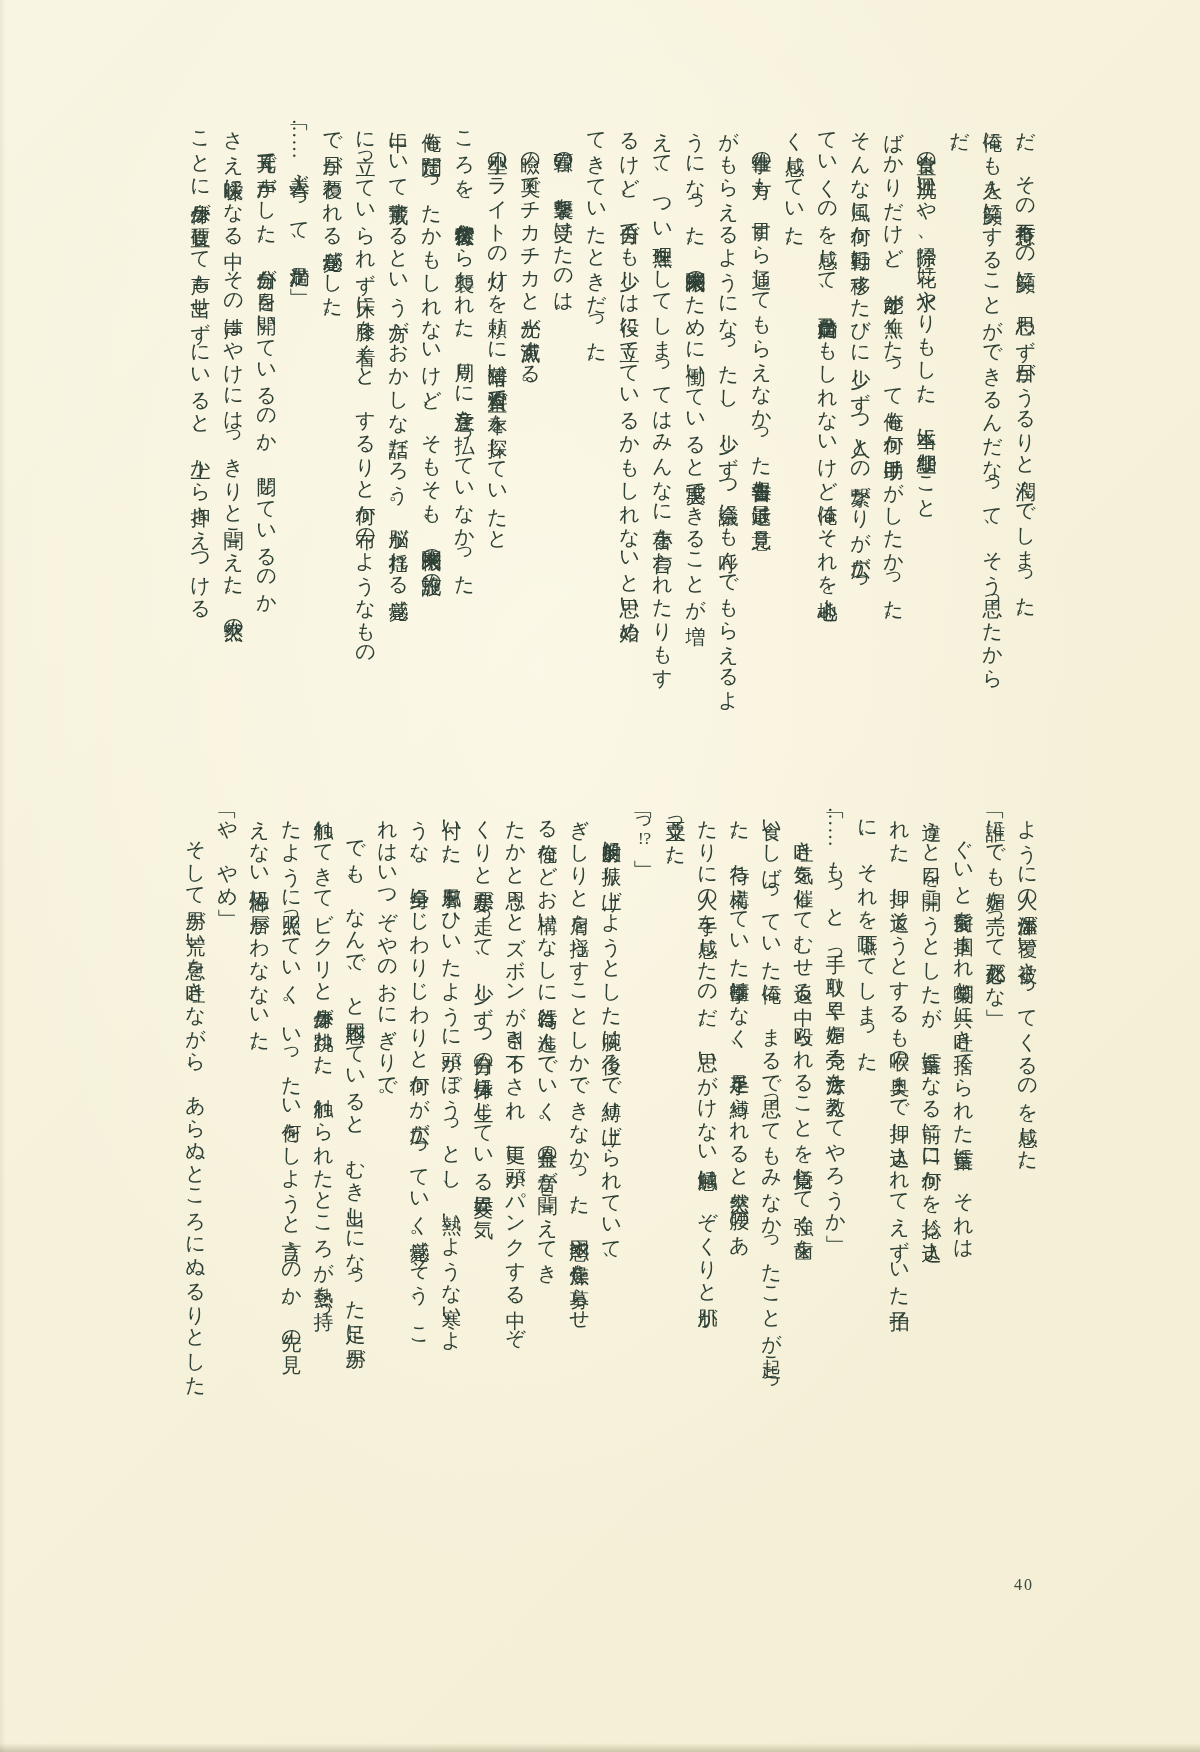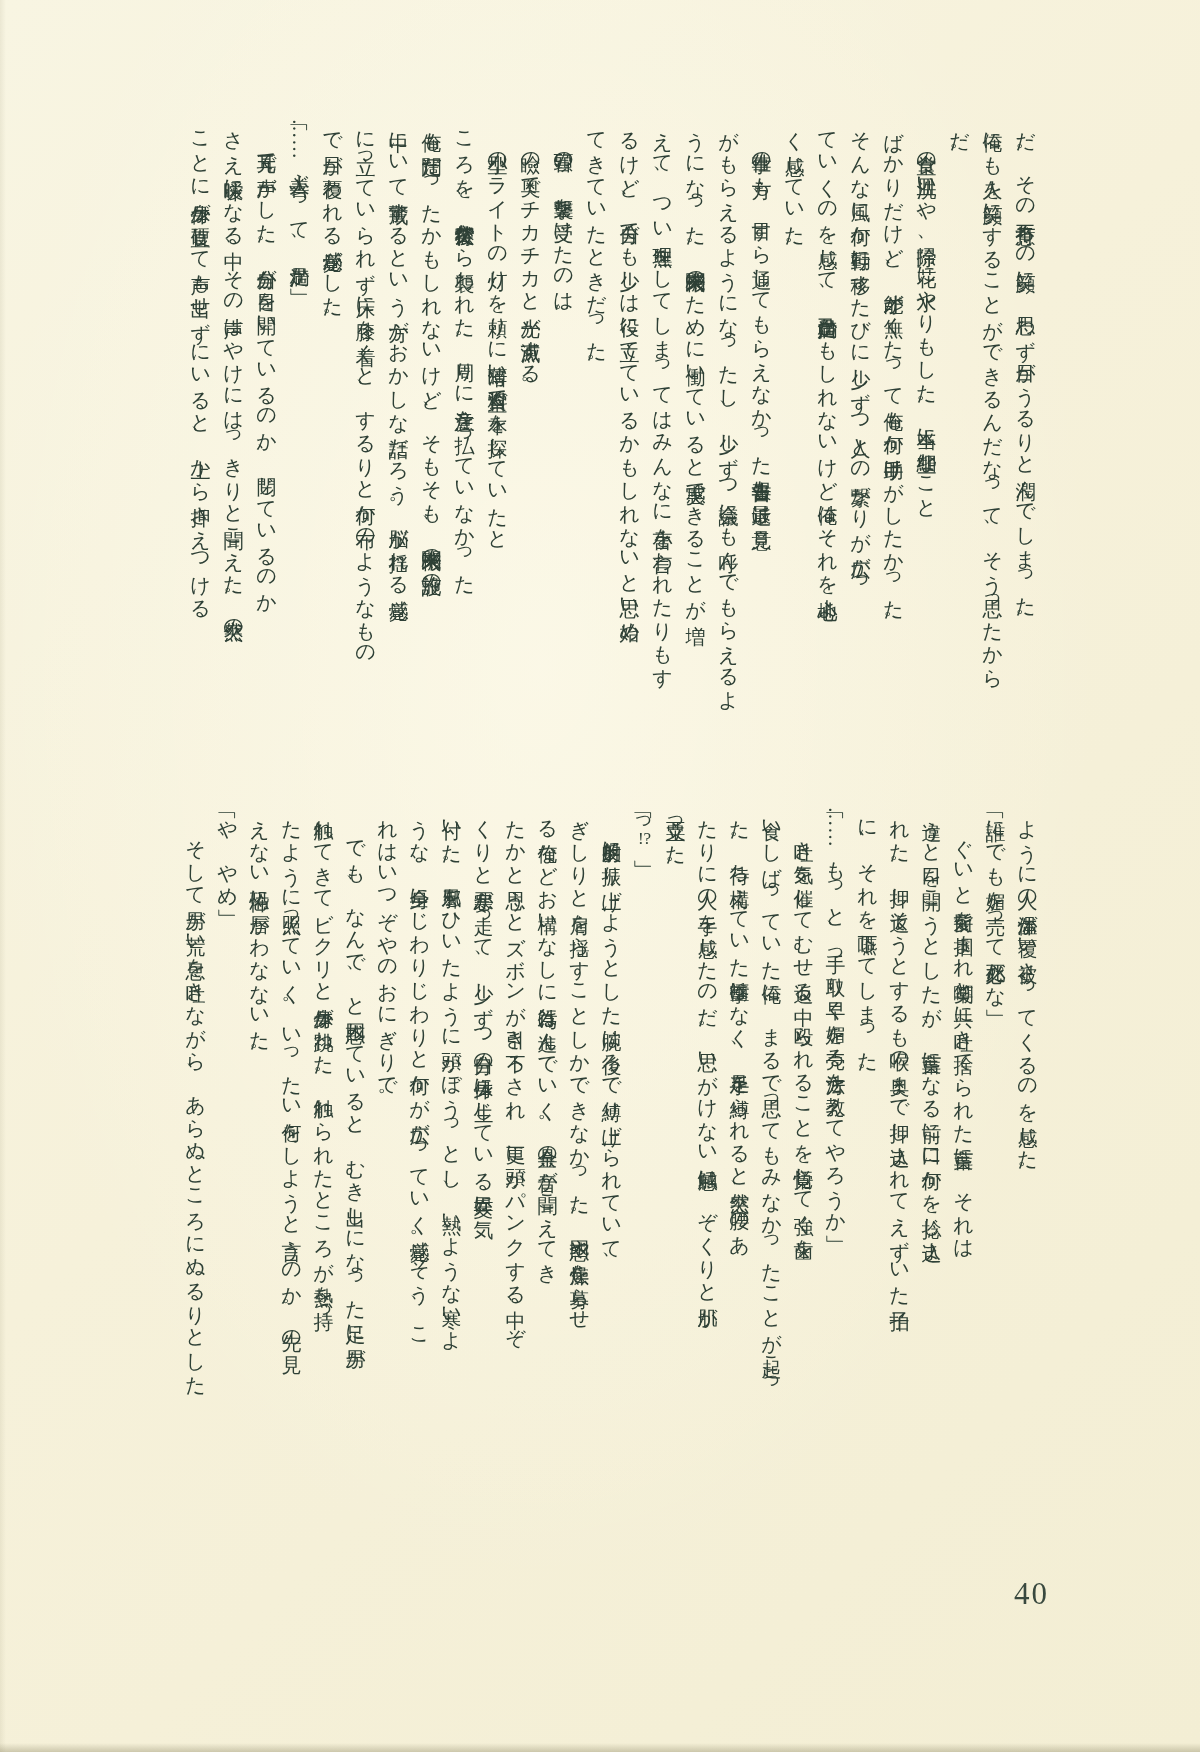--- a/index.html
+++ b/index.html
@@ -36,21 +36,21 @@
   .tblock.bottom { top:806px; right:156px; line-height:32px; }
   .tline { white-space:nowrap; }
   .tcy {
     text-combine-upright:all;
     letter-spacing:0;
     font-size:17px;
   }
   .pagenum {
     position:absolute;
     left:1014px; top:1576px;
-    font-size:31px;
+    font-size:16px;
     letter-spacing:2px;
     color:#39493f;
   }
 </style>
 </head>
 <body>
 
 <div class="page">
   <div class="tblock top">
       <div class="tline">だ。その不意打ちの笑顔に、思わず目がうるりと潤んでしまった。</div>

